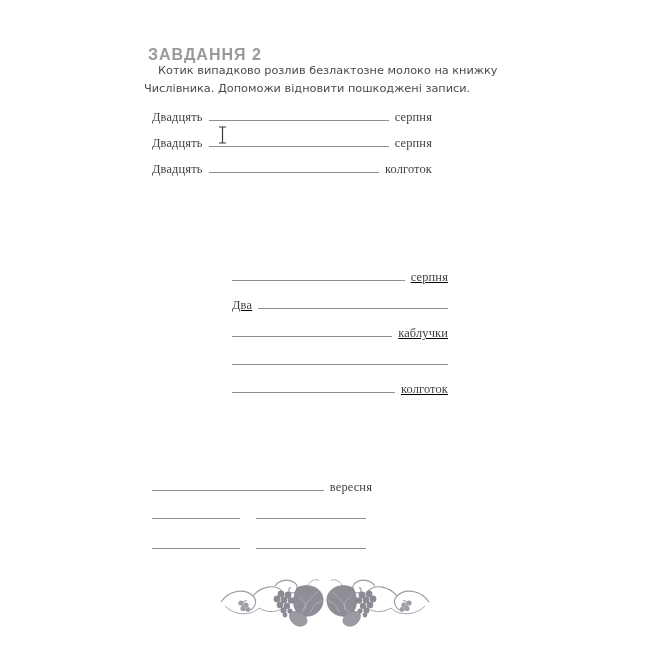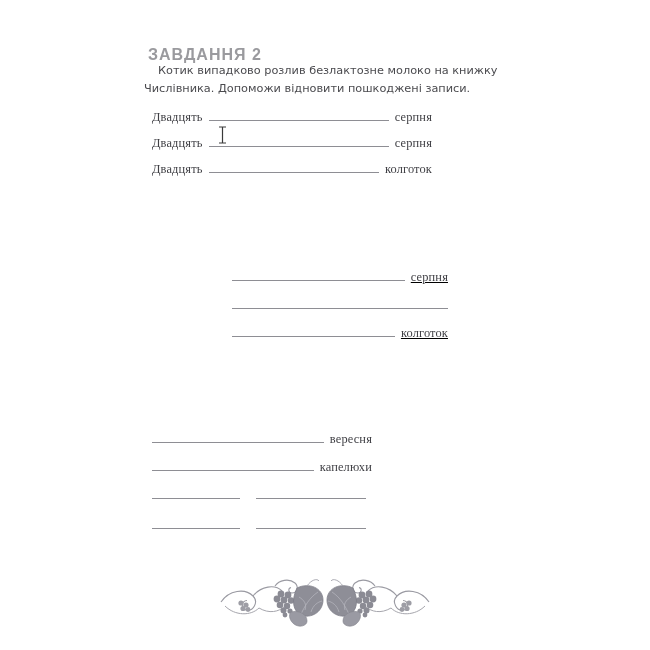--- a/index.html
+++ b/index.html
@@ -78,21 +78,21 @@
   
   #group1 { left: 152px; top: 110px; width: 280px; }
   #group1 .ex-row { height: 26px; }
 
   
   #group2 { left: 232px; top: 270px; width: 216px; }
   #group2 .ex-row { height: 28px; text-decoration: underline; }
 
   
   #group3 { left: 152px; top: 432px; width: 220px; }
-  #group3 .ex-row { height: 28px; }
+  #group3 .ex-row { height: 28px; margin-top: 48px; }
 
   .double-row {
     display: flex;
     align-items: baseline;
     height: 30px;
   }
   .double-row .blank { flex: 0 0 auto; }
   .double-gap { width: 16px; flex: 0 0 auto; }
 
   
@@ -151,36 +151,40 @@
         <span class="ex-word post">колготок</span>
       </div>
     </div>
 
   <div class="group" id="group2">
       <div class="ex-row">
         <span class="blank grow"></span>
         <span class="ex-word post">серпня</span>
       </div>
       <div class="ex-row">
+        <span class="ex-word pre">Два</span>
+        <span class="blank grow"></span>
+      </div>
+      <div class="ex-row">
+        <span class="blank grow"></span>
+        <span class="ex-word post">каблучки</span>
+      </div>
+      <div class="ex-row">
         <span class="blank grow"></span>
       </div>
       <div class="ex-row">
         <span class="blank grow"></span>
         <span class="ex-word post">колготок</span>
       </div>
     </div>
 
   <div class="group" id="group3">
       <div class="ex-row">
         <span class="blank grow"></span>
         <span class="ex-word post">вересня</span>
-      </div>
-      <div class="ex-row">
-        <span class="blank grow"></span>
-        <span class="ex-word post">капелюхи</span>
       </div>
       <div class="double-row">
         <span class="blank" style="width: 88px;"></span>
         <span class="double-gap"></span>
         <span class="blank" style="width: 110px;"></span>
       </div>
       <div class="double-row">
         <span class="blank" style="width: 88px;"></span>
         <span class="double-gap"></span>
         <span class="blank" style="width: 110px;"></span>

